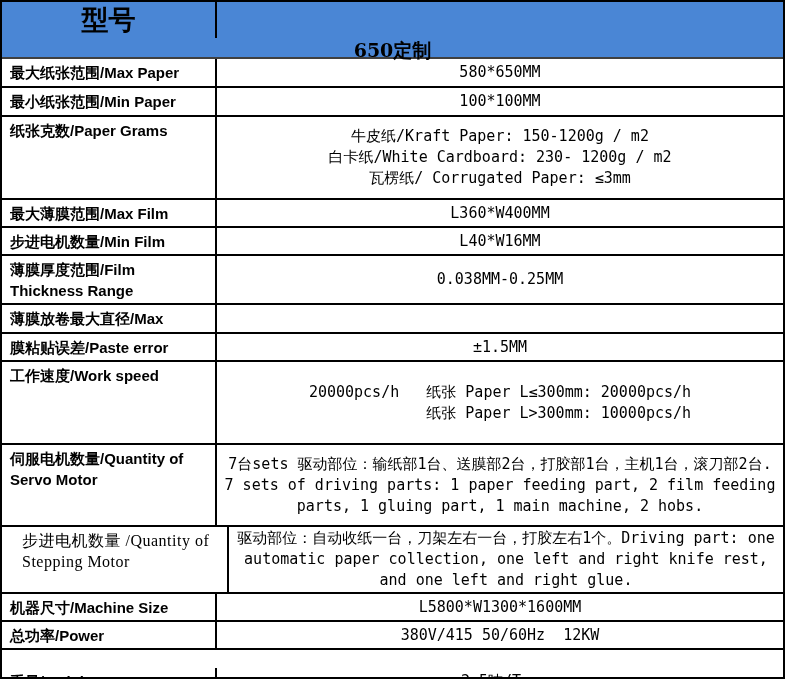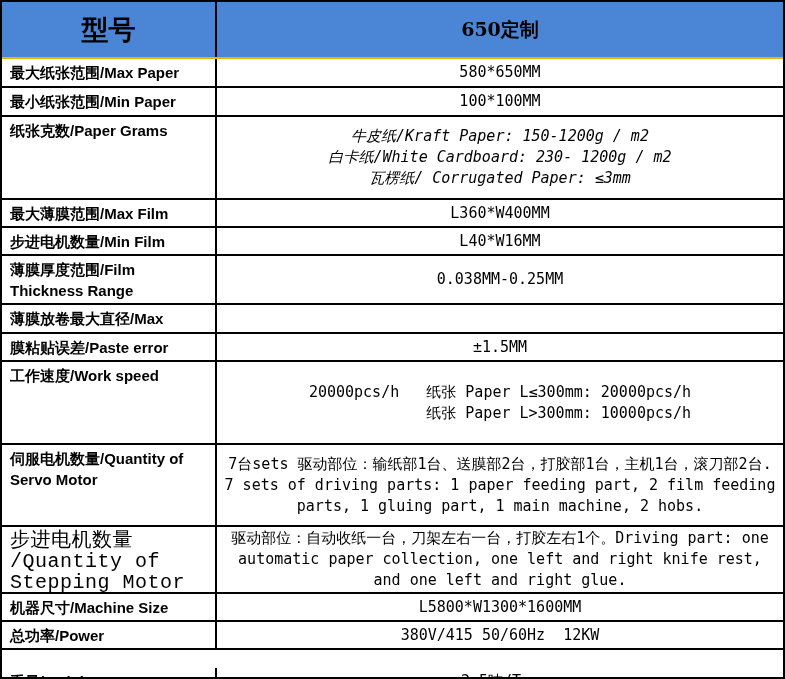--- a/index.html
+++ b/index.html
@@ -7,22 +7,23 @@
     width:785px; height:679px;
     box-sizing:border-box;
     border:2px solid #000;
     background:#fff;
     font-family:"Liberation Sans", sans-serif;
     color:#000;
   }
   
   .hdr {
     display:flex; height:57px;
-    border-bottom:2px solid #eab308;
+    border-bottom:2px solid #404040;
     box-sizing:border-box;
+    flex-direction:column;
   }
   .hdr-label {
     width:215px; box-sizing:border-box;
     border-right:2px solid #000;
     display:flex; align-items:center; justify-content:center;
     font-weight:bold; font-size:27px;
     font-family:"Liberation Sans", sans-serif;
   }
   .hdr-value {
     flex:1; display:flex; align-items:center; justify-content:center;
@@ -37,33 +38,33 @@
   }
   .row:last-child { border-bottom:none;margin-top:18px; }
   .cell-label {
     width:215px; box-sizing:border-box;
     border-right:2px solid #000;
     padding:3px 3px 0 8px;
     font-weight:bold; font-size:15px; line-height:21px;
     overflow:hidden;
   }
   .cell-label.label-mono {
-    font-family:Liberation Mono, monospace;
-    font-weight:normal; font-size:20px; letter-spacing:0.5px;
+    font-family:Liberation Serif, serif;
+    font-weight:normal; font-size:16px; letter-spacing:0.5px;margin-left:12px;
   }
   .cell-value {
     flex:1; box-sizing:border-box;
     display:flex; align-items:center; justify-content:center;
     font-family:"DejaVu Sans Mono", monospace;
     font-size:15px; line-height:21px;
     text-align:center; padding:0 5px;
     overflow:hidden;
   }
   .val-pre   { white-space:pre;text-align:center; }
-  .val-lines { white-space:pre; display:block; width:100%; text-align:center;font-style:italic; }
+  .val-lines { white-space:pre; display:block; width:100%; text-align:center; }
   .val-right { white-space:pre; display:inline-block; text-align:right; }
   .val-wrap  { white-space:pre-wrap; text-align:center; }
   
   .h29{height:29px} .h28{height:28px} .h27{height:27px}
   .h83{height:83px} .h49{height:49px} .h82{height:82px} .h67{height:67px}
 </style>
 </head>
 <body>
 
 <div class="spec-table">

